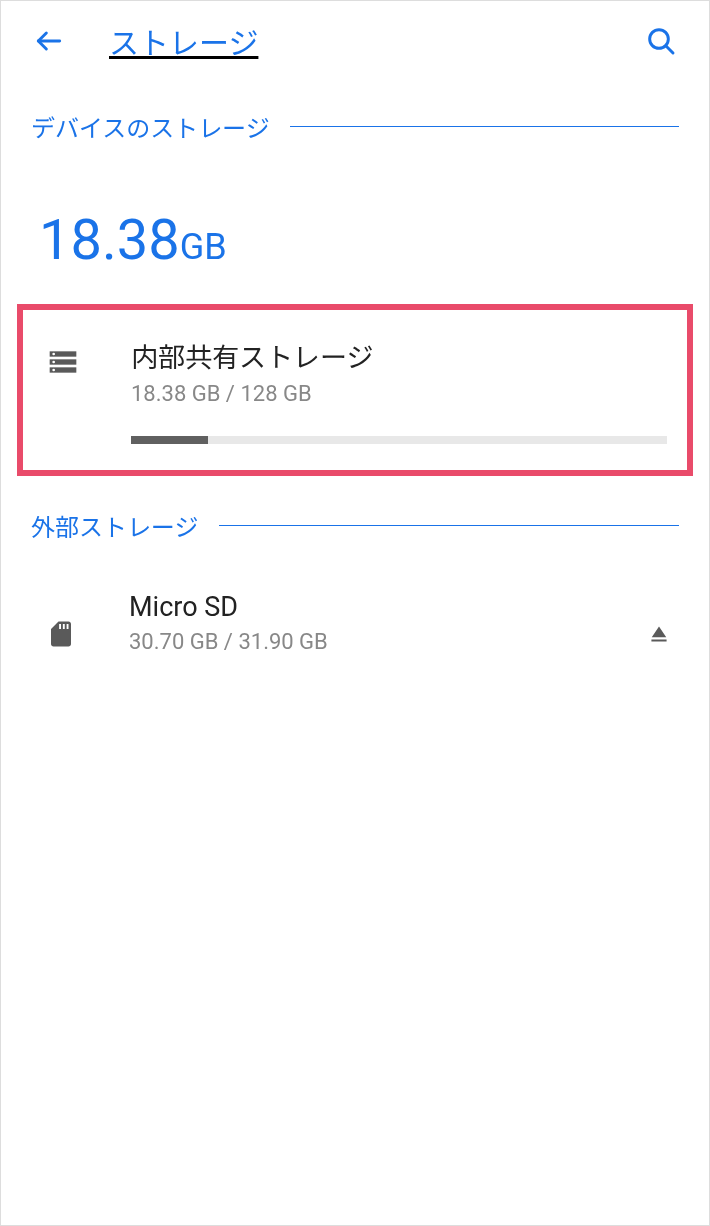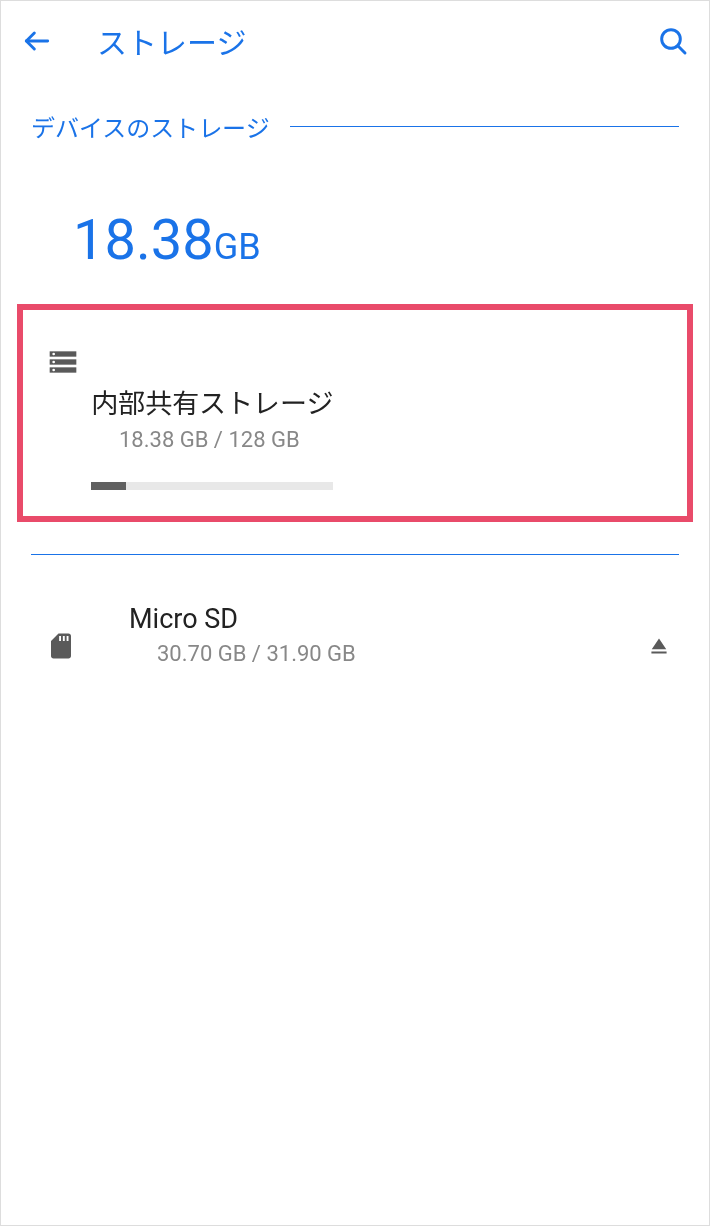--- a/index.html
+++ b/index.html
@@ -11,22 +11,23 @@
       font-family: -apple-system, BlinkMacSystemFont, "Segoe UI", Roboto, "Noto Sans JP", sans-serif;
       background: #fff;
       width: 710px;
       height: 1226px;
       border: 1px solid #ddd;
       position: relative;
     }
     .header {
       display: flex;
       align-items: center;
-      padding: 20px 16px;
+      padding: 20px 28px;
       height: 80px;
+      text-decoration: underline;
     }
     .back-icon {
       color: #1a73e8;
       width: 40px;
       height: 40px;
       display: flex;
       align-items: center;
       justify-content: center;
       cursor: pointer;
     }
@@ -58,22 +59,21 @@
       font-weight: 400;
       white-space: nowrap;
       text-align: right;
     }
     .section-divider {
       flex: 1;
       height: 1px;
       background: #1a73e8;
     }
     .usage-block {
-      padding: 56px 30px 24px 30px;
-      margin-left: 42px;
+      padding: 56px 30px 24px 38px;
     }
     .usage-amount {
       color: #1a73e8;
       font-size: 56px;
       font-weight: 400;
       line-height: 1;
     }
     .usage-unit {
       color: #1a73e8;
       font-size: 36px;
@@ -83,21 +83,20 @@
       color: #555;
       font-size: 22px;
       margin-top: 14px;
     }
     .storage-row {
       display: flex;
       align-items: flex-start;
       padding: 26px 20px 26px 20px;
       cursor: pointer;
       position: relative;
-      flex-direction: column;
     }
     .highlighted {
       border: 6px solid #e94b6a;
       margin: 12px 16px;
       background: #fff;
     }
     .row-icon {
       width: 40px;
       height: 40px;
       color: #5a5a5a;
@@ -112,21 +111,20 @@
     }
     .row-title {
       font-size: 27px;
       color: #222;
       font-weight: 400;
     }
     .row-sub {
       font-size: 22px;
       color: #888;
       margin-top: 6px;
-      margin-left: 28px;
     }
     .progress {
       height: 8px;
       background: #e8e8e8;
       margin-top: 30px;
       position: relative;
     }
     .progress-fill {
       height: 100%;
       background: #606060;
@@ -195,20 +193,21 @@
   <div class="row-content">
     <div class="row-title">内部共有ストレージ</div>
     <div class="row-sub">18.38 GB / 128 GB</div>
     <div class="progress">
       <div class="progress-fill" style="width:14.4%"></div>
     </div>
   </div>
 </div>
 
 <div class="section-header" style="padding-top:20px;">
+  <span class="section-label">外部ストレージ</span>
   <div class="section-divider"></div>
 </div>
 
 <div class="ext-row">
   <div class="row-icon">
     <svg width="30" height="30" viewBox="0 0 24 24" fill="currentColor">
       <path d="M18 2h-8L4 8v12c0 1.1.9 2 2 2h12c1.1 0 2-.9 2-2V4c0-1.1-.9-2-2-2zM12 8h-1.5V4H12v4zm3 0h-1.5V4H15v4zm3 0h-1.5V4H18v4z"></path>
     </svg>
   </div>
   <div class="row-content">

